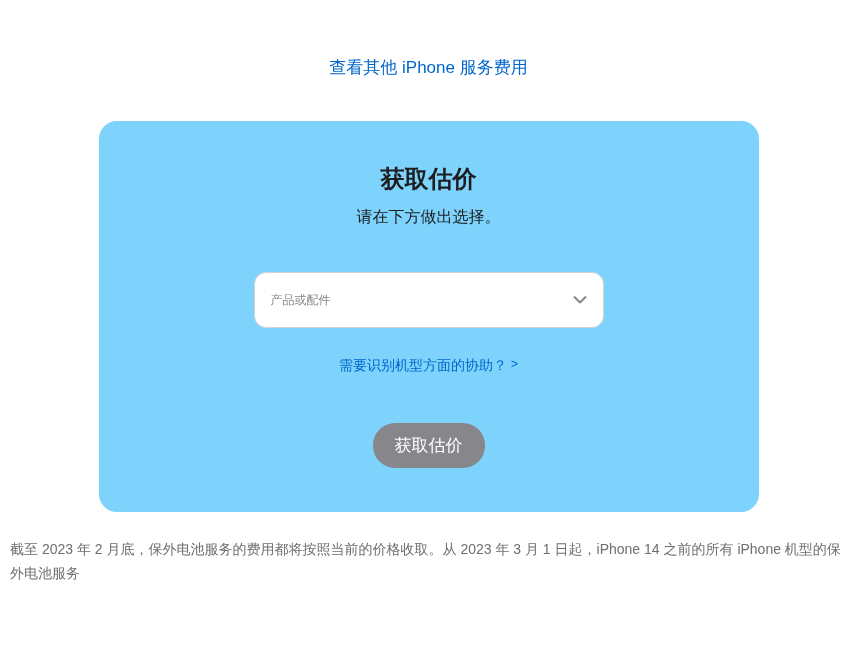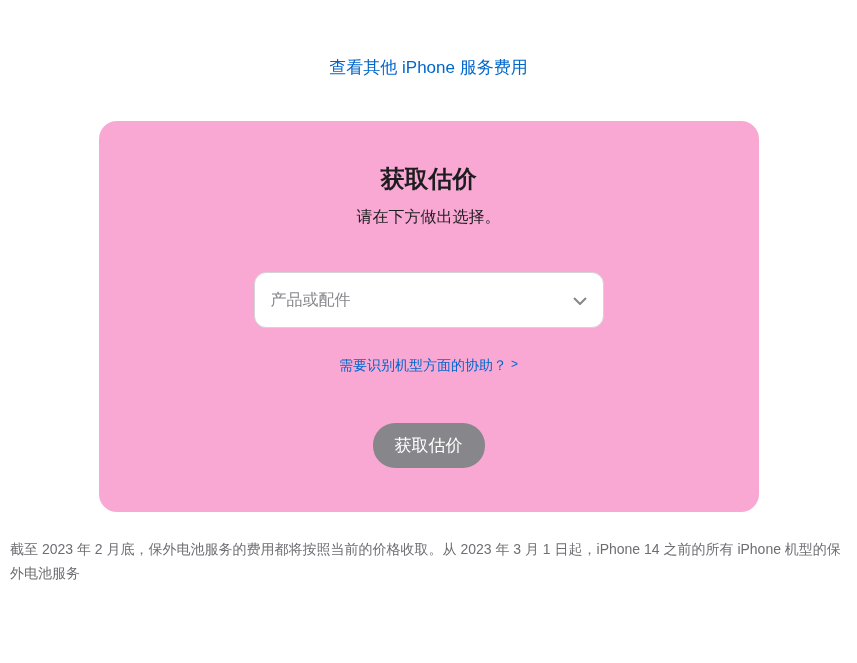--- a/index.html
+++ b/index.html
@@ -18,21 +18,21 @@
       text-align: center;
       padding-top: 56px;
       padding-bottom: 20px;
     }
     .top-link a {
       color: #0066cc;
       text-decoration: none;
       font-size: 17px;
     }
     .card {
-      background: #f9a8d4;
+      background: #7dd3fc;
       border-radius: 18px;
       width: 660px;
       margin: 22px auto 0 auto;
       padding: 42px 30px 44px 30px;
       text-align: center;
     }
     .card-title {
       font-size: 24px;
       font-weight: 600;
       color: #1d1d1f;
@@ -48,21 +48,21 @@
       width: 350px;
       margin: 0 auto 28px auto;
     }
     .select-box {
       width: 100%;
       height: 56px;
       background: #fff;
       border: 1px solid #d2d2d7;
       border-radius: 12px;
       padding: 0 44px 0 16px;
-      font-size: 16px;
+      font-size: 12px;
       color: #86868b;
       text-align: right;
       cursor: pointer;
       display: flex;
       align-items: center;
       position: relative;
       font-family: Liberation Serif, serif;
     }
     .chevron {
       position: absolute;

